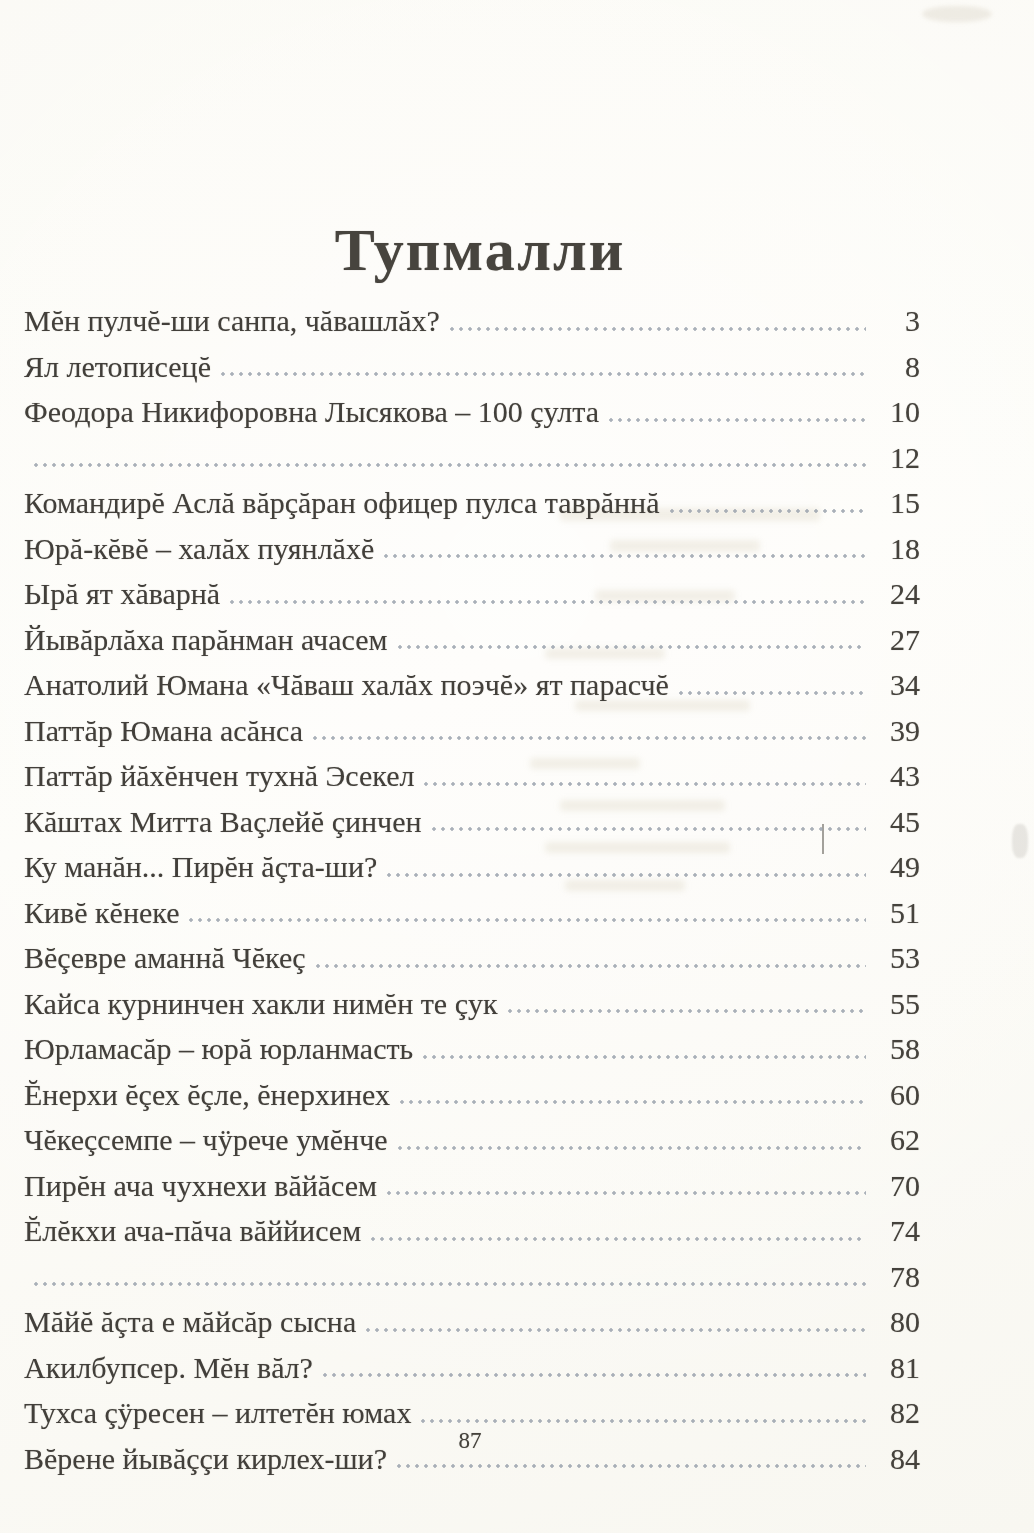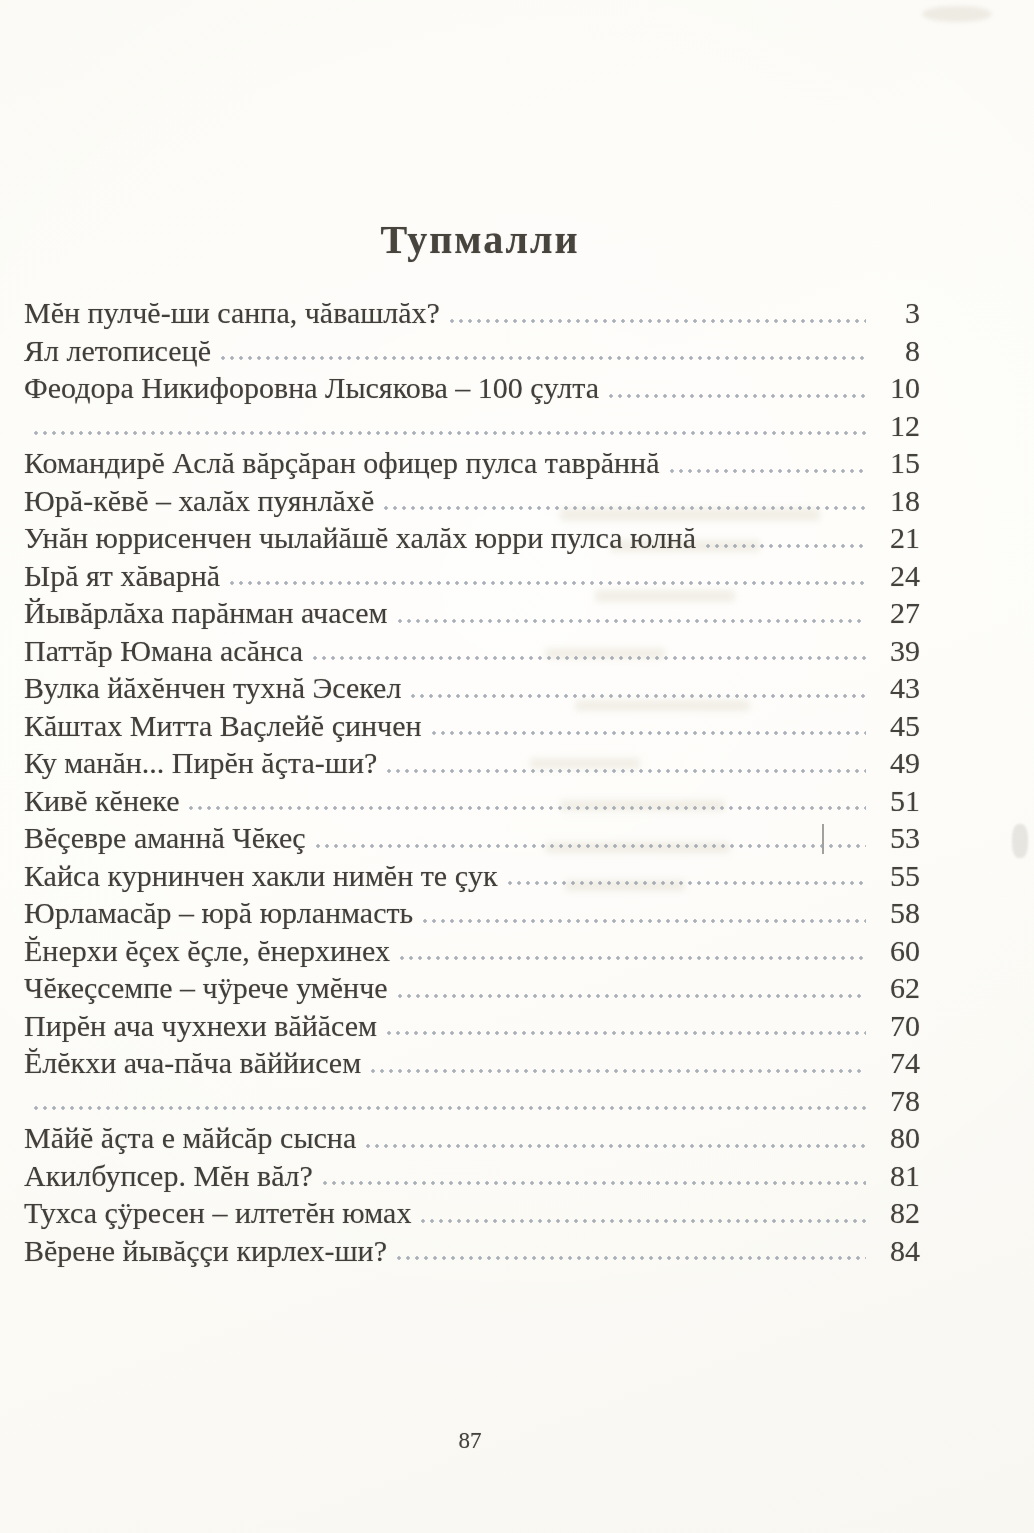--- a/index.html
+++ b/index.html
@@ -15,39 +15,40 @@
     background:
       radial-gradient(ellipse 120% 80% at 50% 38%, rgba(255,255,255,0.55), rgba(255,255,255,0) 70%),
       linear-gradient(160deg, #fbfaf5 0%, #fdfcf8 45%, #f8f7f1 100%);
   }
   .page-title {
     position: absolute;
     top: 216px;
     left: 0;
     width: 960px;
     text-align: center;
-    font-size: 40px;
+    font-size: 60px;
     font-weight: bold;
     letter-spacing: 2px;
     color: #47443e;
     text-shadow: 0 0 1px rgba(70,65,58,0.45);
   }
   .toc {
     position: absolute;
     top: 294px;
     left: 24px;
     right: 114px;
   }
   .toc-row {
     display: flex;
     align-items: center;
     height: 37.5px;
     font-size: 30px;
     line-height: 37.5px;
     white-space: nowrap;
+    margin-top: 8px;
   }
   .toc-label {
     flex: 0 0 auto;
     color: #423f3a;
     text-shadow: 0 0 1px rgba(70,65,58,0.4);
   }
   .toc-leader {
     flex: 1 1 auto;
     min-width: 14px;
     align-self: flex-end;
@@ -159,48 +160,48 @@
     <span class="toc-leader"></span>
     <span class="toc-page">15</span>
   </div>
 
   <div class="toc-row">
     <span class="toc-label">Юрă-кĕвĕ – халăх пуянлăхĕ</span>
     <span class="toc-leader"></span>
     <span class="toc-page">18</span>
   </div>
 
-  <div class="toc-row">
-    <span class="toc-label">Унăн юррисенчен чылайăшĕ халăх юрри пулса юлнă</span>
-    <span class="toc-leader"></span>
-    <span class="toc-page">21</span>
-  </div>
 
   <div class="toc-row">
     <span class="toc-label">Ырă ят хăварнă</span>
     <span class="toc-leader"></span>
     <span class="toc-page">24</span>
   </div>
 
   <div class="toc-row">
     <span class="toc-label">Йывăрлăха парăнман ачасем</span>
     <span class="toc-leader"></span>
     <span class="toc-page">27</span>
   </div>
 
 
+  <div class="toc-row">
+    <span class="toc-label">Анатолий Юмана «Чăваш халăх поэчĕ» ят парасчĕ</span>
+    <span class="toc-leader"></span>
+    <span class="toc-page">34</span>
+  </div>
 
   <div class="toc-row">
     <span class="toc-label">Паттăр Юмана асăнса</span>
     <span class="toc-leader"></span>
     <span class="toc-page">39</span>
   </div>
 
   <div class="toc-row">
-    <span class="toc-label">Вулка йăхĕнчен тухнă Эсекел</span>
+    <span class="toc-label">Паттăр йăхĕнчен тухнă Эсекел</span>
     <span class="toc-leader"></span>
     <span class="toc-page">43</span>
   </div>
 
   <div class="toc-row">
     <span class="toc-label">Кăштах Митта Ваçлейĕ çинчен</span>
     <span class="toc-leader"></span>
     <span class="toc-page">45</span>
   </div>
 

